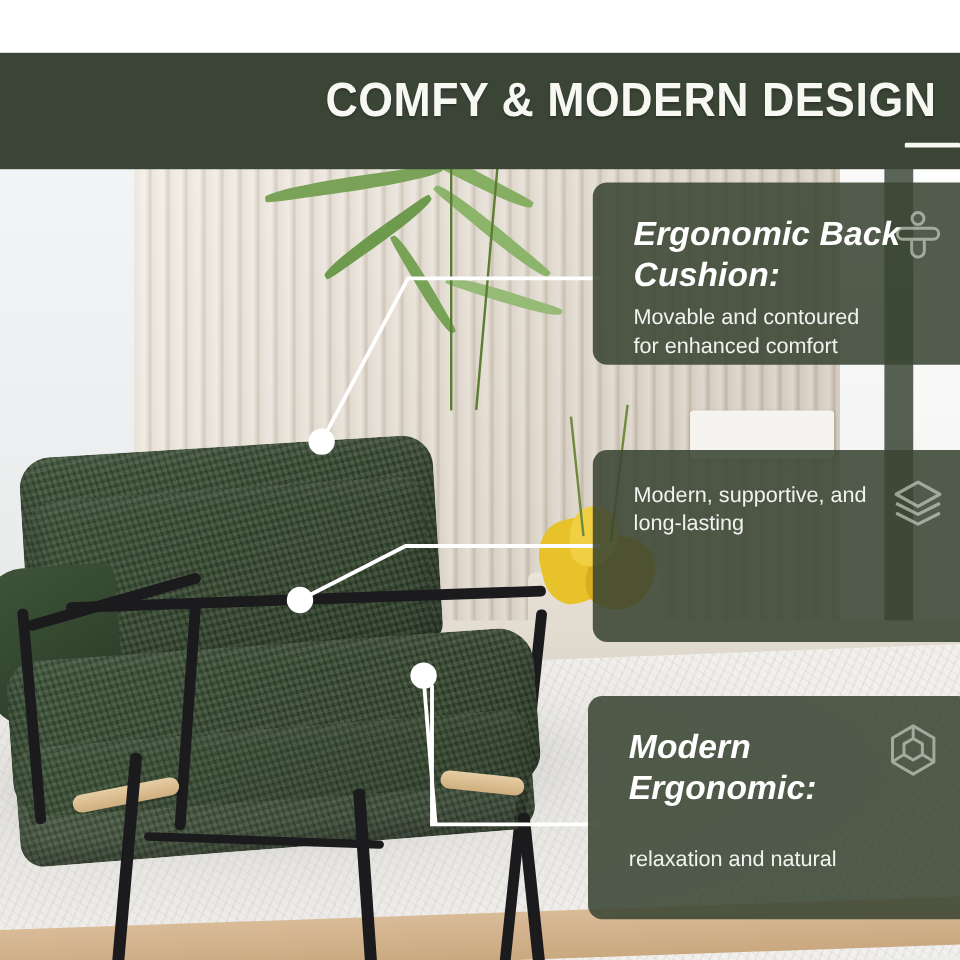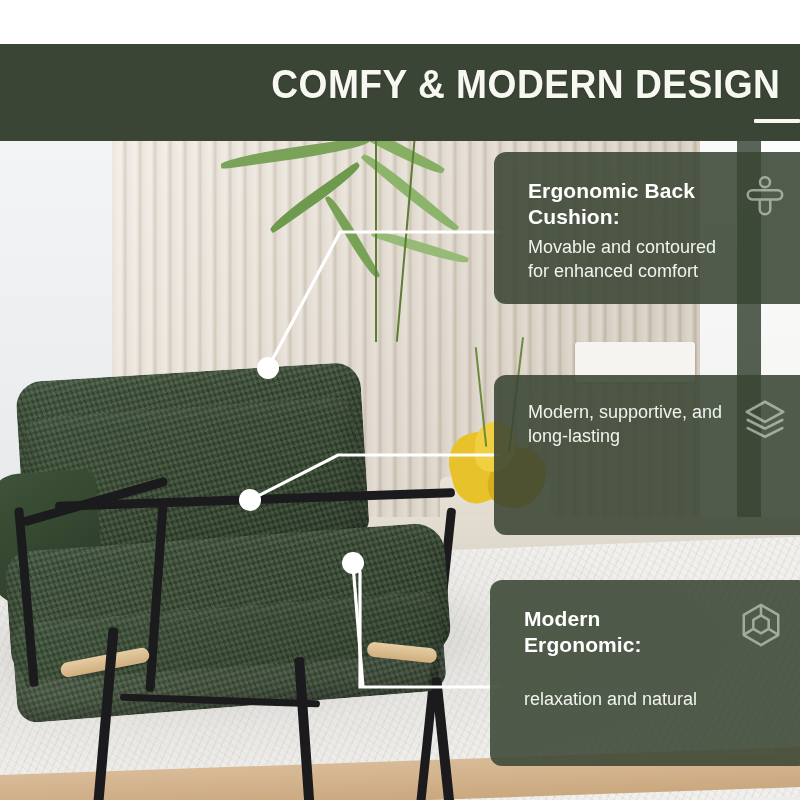--- a/index.html
+++ b/index.html
@@ -99,22 +99,22 @@
             background:#3b4536; display:flex; flex-direction:column;
             align-items:flex-end; justify-content:center;margin-top:44px; }
   .header h1 { color:#f6f8f1; font-size:40px; font-weight:700; letter-spacing:.5px;
                transform:scaleX(.93); transform-origin:center;
                text-shadow:0 1px 2px rgba(0,0,0,.25); white-space:nowrap; }
   .header .rule { width:46px; height:4px; background:#f6f8f1; margin-top:12px; border-radius:1px; }
 
   
   .card { position:absolute; background:rgba(58,70,51,0.88); border-radius:12px;
           color:#ffffff; padding:26px 30px 22px 34px; }
-  .card h2 { font-size:21px; font-weight:700; line-height:1.22; margin-bottom:7px;
-             letter-spacing:.1px; }
+  .card h2 { font-size:28px; font-weight:700; line-height:1.22; margin-bottom:7px;
+             letter-spacing:.1px;font-style:italic; }
   .card p { font-size:18px; line-height:1.33; color:#f1f3ee; font-weight:400; }
   .card-icon { position:absolute; right:26px; top:22px; width:46px; height:46px;
                opacity:.62; }
   .card-icon svg { width:46px; height:46px; display:block; }
 
   #card1 { left:494px; top:152px; width:320px; height:152px; }
   #card2 { left:494px; top:375px; width:320px; height:160px; }
   #card3 { left:490px; top:580px; width:320px; height:186px; }
 
   

